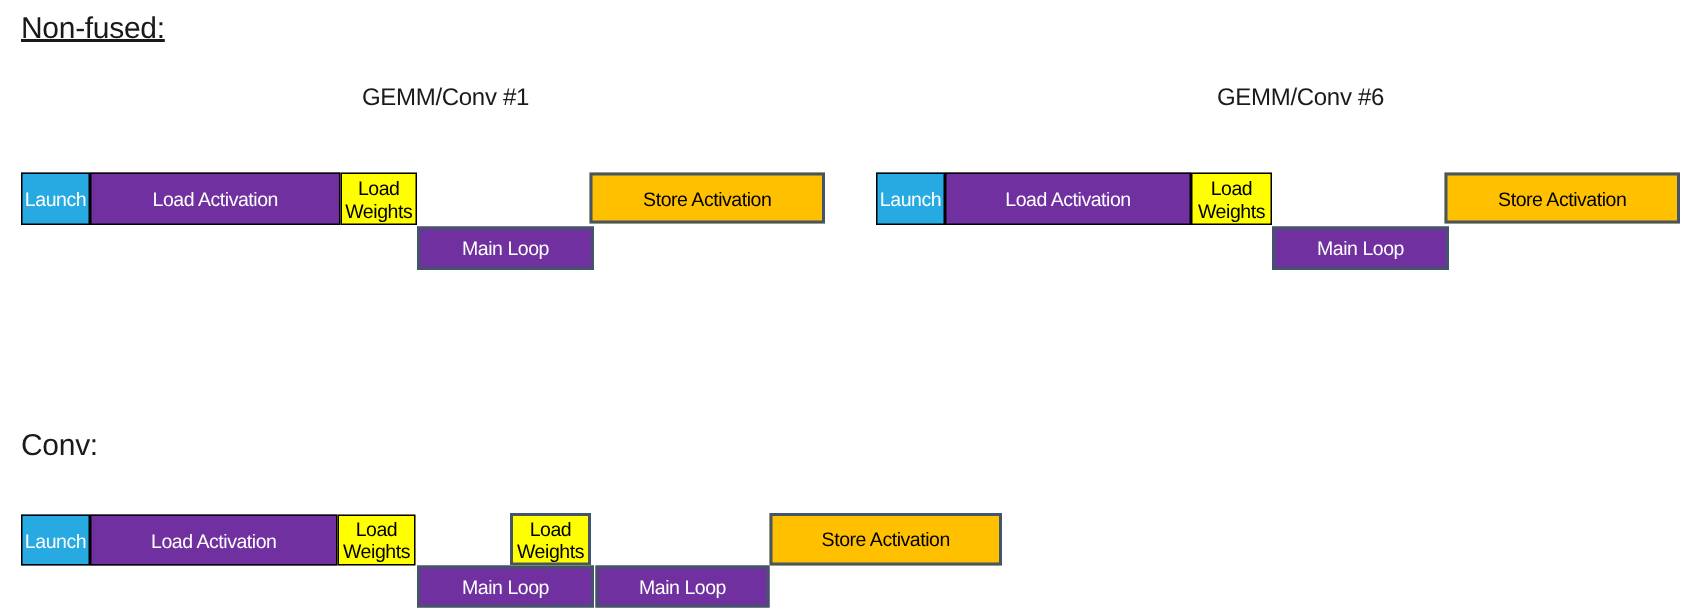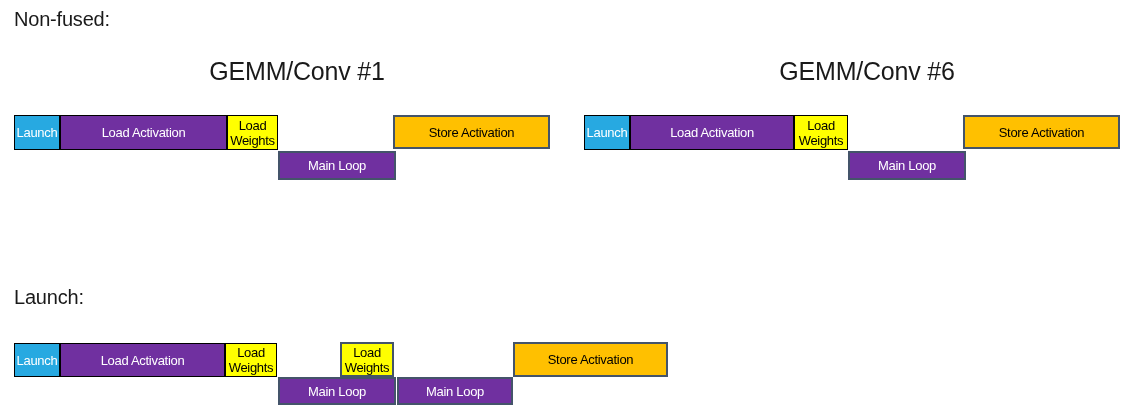--- a/index.html
+++ b/index.html
@@ -10,28 +10,28 @@
     background: #ffffff;
     font-family: "Liberation Sans", sans-serif;
     overflow: hidden;
   }
   .section-label {
     position: absolute;
     font-size: 20px;
     color: #1a1a1a;
     letter-spacing: -0.2px;
   }
-  #label-nonfused { left: 14px; top: 8px; }
+  #label-nonfused { left: 14px; top: 8px; text-decoration: underline; }
   #label-fused   { left: 14px; top: 286px; }
   .group-heading {
     position: absolute;
     top: 57px;
     width: 280px;
     text-align: center;
-    font-size: 25px;
+    font-size: 16px;
     color: #1a1a1a;
     letter-spacing: -0.2px;
   }
   #heading-g1 { left: 157px; }
   #heading-g2 { left: 727px; }
   .block {
     position: absolute;
     box-sizing: border-box;
     display: flex;
     align-items: center;
@@ -47,21 +47,21 @@
 </head>
 <body>
 
 <div class="canvas">
   <div class="section-label" id="label-nonfused">Non-fused:</div>
 
   <div class="group-heading" id="heading-g1">GEMM/Conv #1</div>
 
   <div class="group-heading" id="heading-g2">GEMM/Conv #6</div>
 
-  <div class="section-label" id="label-fused">Launch:</div>
+  <div class="section-label" id="label-fused">Conv:</div>
 
   <div id="blocks-layer">
       <div class="block" style="left: 14px; top: 115px; width: 46px; height: 35px; background: rgb(39, 169, 225); color: rgb(255, 255, 255); border: 1px solid rgb(0, 0, 0);">Launch</div>
       <div class="block" style="left: 60px; top: 115px; width: 167px; height: 35px; background: rgb(112, 48, 160); color: rgb(255, 255, 255); border: 1px solid rgb(0, 0, 0);">Load Activation</div>
       <div class="block" style="left: 227px; top: 115px; width: 51px; height: 35px; background: rgb(255, 255, 0); color: rgb(0, 0, 0); border: 1px solid rgb(0, 0, 0);">Load
 Weights</div>
       <div class="block" style="left: 278px; top: 151px; width: 118px; height: 29px; background: rgb(112, 48, 160); color: rgb(255, 255, 255); border: 2px solid rgb(68, 84, 106);">Main Loop</div>
       <div class="block" style="left: 393px; top: 115px; width: 157px; height: 34px; background: rgb(255, 192, 0); color: rgb(0, 0, 0); border: 2px solid rgb(68, 84, 106);">Store Activation</div>
       <div class="block" style="left: 584px; top: 115px; width: 46px; height: 35px; background: rgb(39, 169, 225); color: rgb(255, 255, 255); border: 1px solid rgb(0, 0, 0);">Launch</div>
       <div class="block" style="left: 630px; top: 115px; width: 164px; height: 35px; background: rgb(112, 48, 160); color: rgb(255, 255, 255); border: 1px solid rgb(0, 0, 0);">Load Activation</div>

